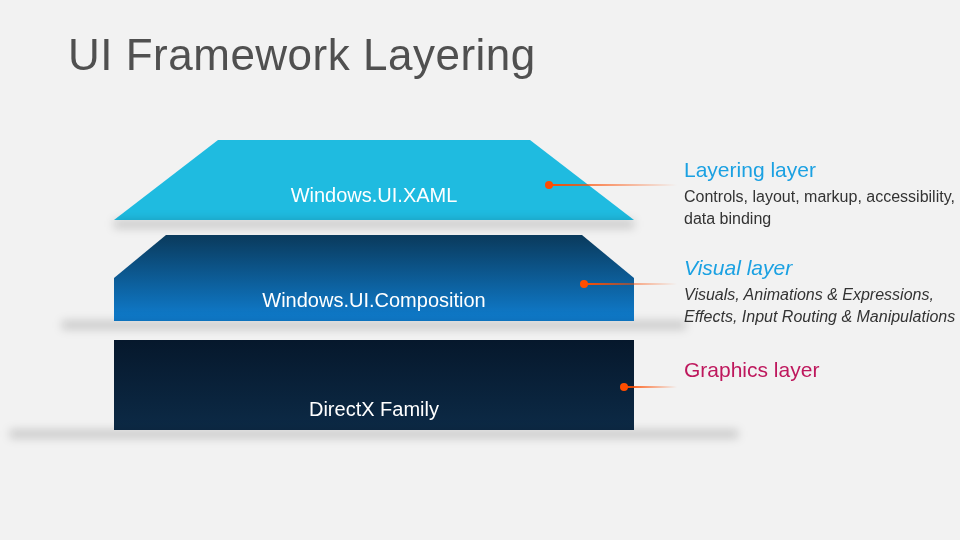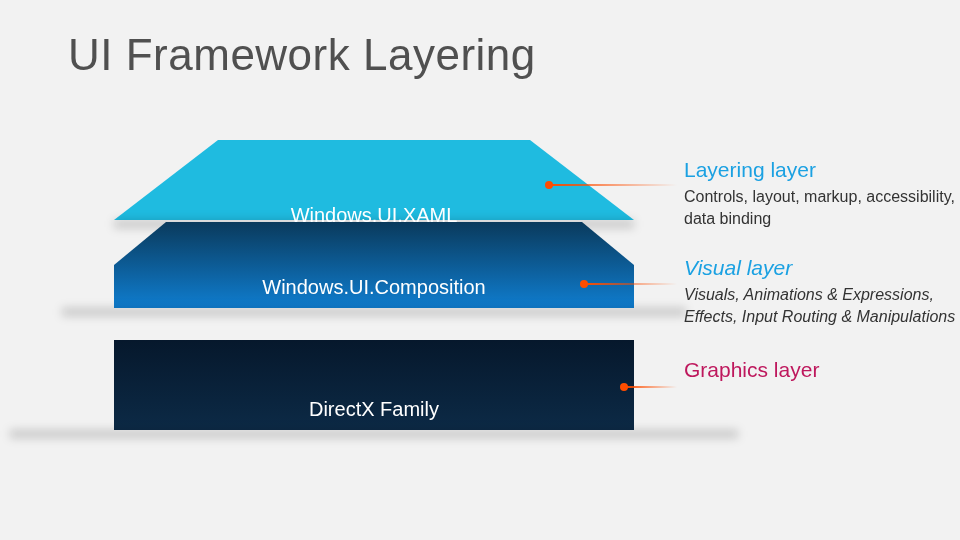--- a/index.html
+++ b/index.html
@@ -72,24 +72,24 @@
       <svg viewBox="0 0 10 10" preserveAspectRatio="none" style="position: absolute; left: 0px; width: 100%; height: 80px;" id="svg-0">
         <defs>
             <linearGradient id="g0" x1="0" y1="0" x2="0" y2="1">
           <stop id="g0a" offset="0%" stop-color="#1fbbe0"></stop>
               <stop id="g0b" offset="100%" stop-color="#1fbbe0"></stop>
         </linearGradient>
           </defs>
         <polygon id="poly-0" fill="url(#g0)" points="2,0 8,0 10,10 0,10"></polygon>
       </svg>
       <div class="layer-shadow" id="shadow-0" style="top: 80px; left: 0%; width: 100%;"></div>
-      <span class="layer-label" id="label-0" style="top: 64px;">Windows.UI.XAML</span>
+      <span class="layer-label" id="label-0" style="top: 44px;">Windows.UI.XAML</span>
     </div>
 
-    <div class="layer" id="layer-1" style="top: 82px; height: 86px;">
+    <div class="layer" id="layer-1" style="top: 95px; height: 86px;">
       <svg viewBox="0 0 10 10" preserveAspectRatio="none" style="position: absolute; left: 0px; width: 100%; height: 86px;" id="svg-1">
         <defs>
             <linearGradient id="g1" x1="0" y1="0" x2="0" y2="1">
           <stop id="g1a" offset="0%" stop-color="#0a3a5c"></stop>
               <stop id="g1b" offset="100%" stop-color="#0f7dcf"></stop>
         </linearGradient>
           </defs>
         <polygon id="poly-1" fill="url(#g1)" points="1,0 9,0 11,10 -1,10"></polygon>
       </svg>
       <div class="layer-shadow" id="shadow-1" style="top: 86px; left: -10%; width: 120%;"></div>

